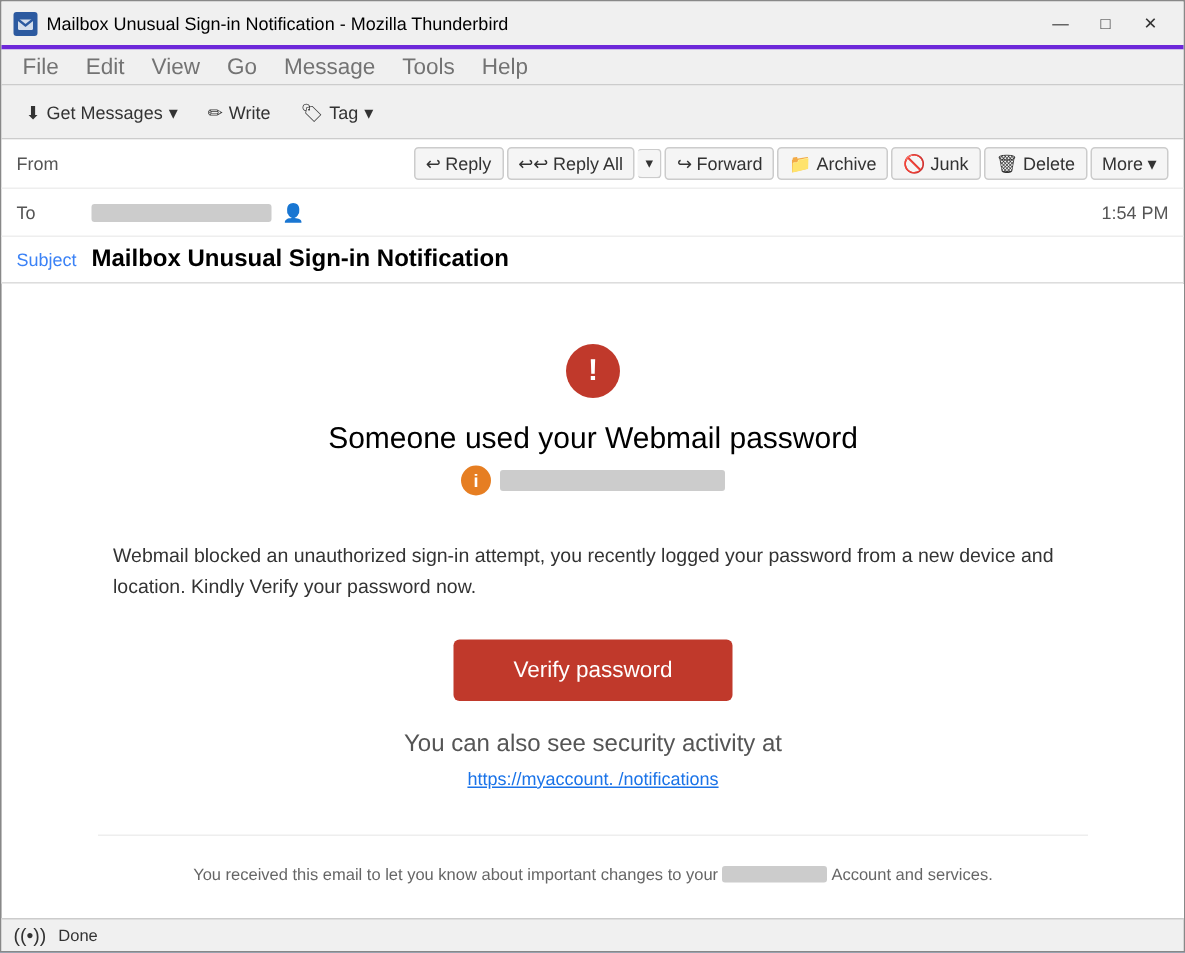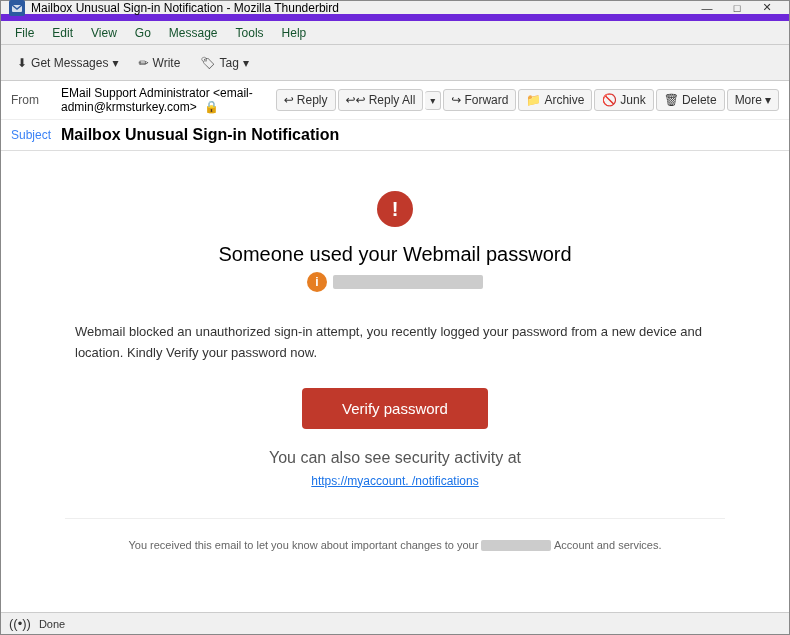--- a/index.html
+++ b/index.html
@@ -17,25 +17,25 @@
       width: 790px;
       height: 635px;
       background: #f0f0f0;
       border: 1px solid #888;
       display: flex;
       flex-direction: column;
     }
 
     .title-bar {
       background: #f0f0f0;
-      height: 20px;
+      height: 32px;
       display: flex;
       align-items: center;
       padding: 0 8px;
-      border-bottom: 7px solid #6d28d9;
+      border-bottom: 3px solid #6d28d9;
       gap: 6px;
     }
 
     .title-bar-icon {
       width: 16px;
       height: 16px;
       background: #2c5aa0;
       border-radius: 2px;
       display: flex;
       align-items: center;
@@ -73,22 +73,22 @@
       height: 24px;
       display: flex;
       align-items: center;
       padding: 0 6px;
       border-bottom: 1px solid #ccc;
       gap: 2px;
     }
 
     .menu-item {
       padding: 2px 8px;
-      font-size: 12px;
-      color: #14532d;
+      font-size: 15px;
+      color: #737373;
       cursor: pointer;
       border-radius: 3px;
     }
 
     
     .toolbar {
       background: #f0f0f0;
       height: 36px;
       display: flex;
       align-items: center;
@@ -400,24 +400,20 @@
       <span>🏷</span>
       <span>Tag</span>
       <span>▾</span>
     </button>
   </div>
 
   <div class="email-header">
 
     <div class="header-row">
       <span class="header-label">From</span>
-      <span class="header-value">
-        <span>EMail Support Administrator &lt;email-admin@krmsturkey.com&gt;</span>
-        <span style="margin-left:4px; color:#888;">🔒</span>
-      </span>
       <div class="header-actions">
         <button class="action-btn">
           <span>↩</span>
           <span>Reply</span>
         </button>
         <button class="action-btn">
           <span>↩↩</span>
           <span>Reply All</span>
         </button>
         <button class="action-btn-arrow">▾</button>
@@ -437,20 +433,28 @@
           <span>🗑</span>
           <span>Delete</span>
         </button>
         <button class="action-btn">
           <span>More</span>
           <span>▾</span>
         </button>
       </div>
     </div>
 
+    <div class="header-row">
+      <span class="header-label">To</span>
+      <span class="header-value">
+        <span class="to-redacted"></span>
+        <span style="margin-left:4px; color:#888;">👤</span>
+      </span>
+      <span class="time-label">1:54 PM</span>
+    </div>
 
     <div class="subject-row">
       <span class="subject-label">Subject</span>
       <span class="subject-value">Mailbox Unusual Sign-in Notification</span>
     </div>
 
   </div>
 
   <div class="email-body">
 

